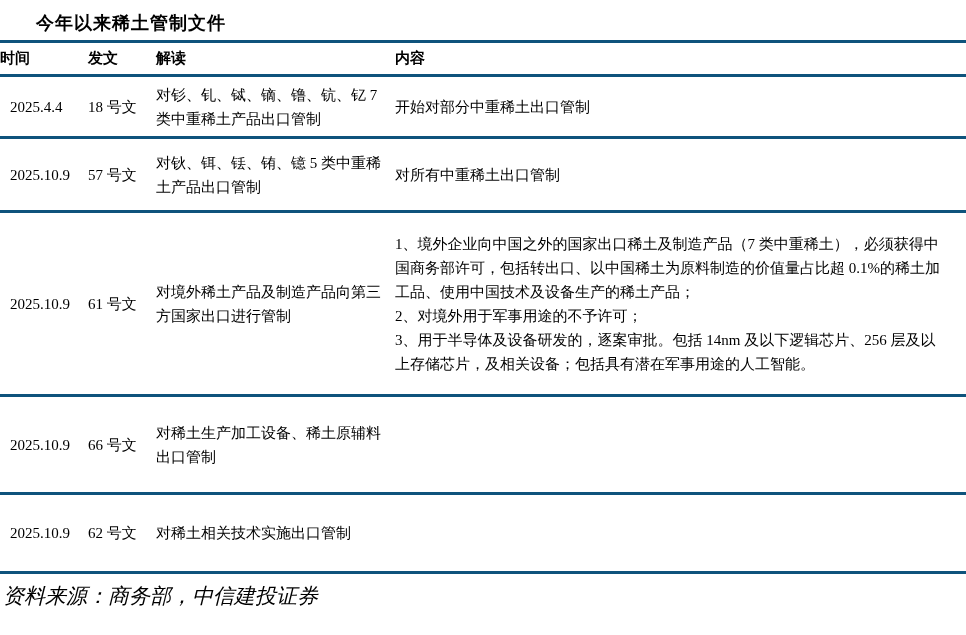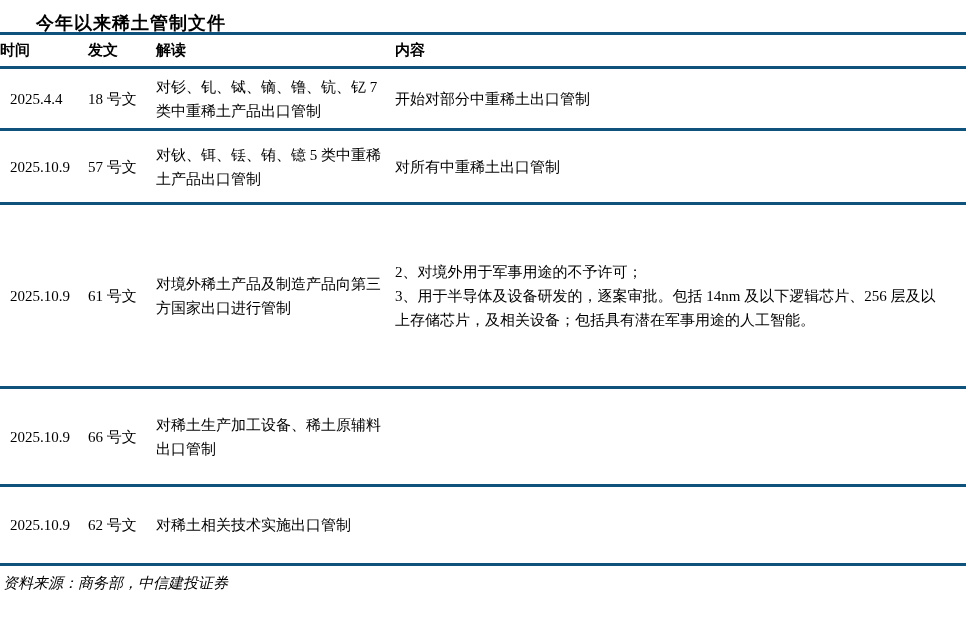--- a/index.html
+++ b/index.html
@@ -13,21 +13,21 @@
     overflow: hidden;
   }
   .page { position: relative; width: 966px; height: 635px; }
 
   .title {
     font-family: "Liberation Sans", "DejaVu Sans", sans-serif;
     font-weight: bold;
     font-size: 18px;
     letter-spacing: 1px;
     padding: 11px 0 0 36px;
-    height: 32px;
+    height: 40px;
   }
   .rule { height: 3px; background: var(--line); width: 966px; }
 
   .row {
     display: grid;
     grid-template-columns: 88px 68px 239px 1fr;
     align-items: center;
     border-bottom: 3px solid var(--line);
     width: 966px;
   }
@@ -44,21 +44,21 @@
   .r5 { min-height: 79px; }
 
   .c { font-size: 15px; line-height: 24px; }
   .c.date { padding-left: 10px; }
   .c.doc  { padding-left: 0; }
   .c.content { padding-right: 11px; }
   .c.interp  { padding-right: 20px; }
   .c.interp p, .c.content p { margin: 0; }
 
   .footer {
-    font-size: 15px;
+    font-size: 21px;
     font-style: italic;
     padding: 8px 0 0 3px;
   }
 </style>
 </head>
 <body>
 
 <div class="page">
 
   <div class="title">今年以来稀土管制文件</div>
@@ -87,20 +87,21 @@
     <div class="c interp">
       <p>对所有中重稀土出口管制</p>
     </div>
   </div>
 
   <div class="row r3">
     <div class="c date">2025.10.9</div>
     <div class="c doc">61 号文</div>
     <div class="c content">对境外稀土产品及制造产品向第三方国家出口进行管制</div>
     <div class="c interp">
+      <p>1、境外企业向中国之外的国家出口稀土及制造产品（7 类中重稀土），必须获得中国商务部许可，包括转出口、以中国稀土为原料制造的价值量占比超 0.1%的稀土加工品、使用中国技术及设备生产的稀土产品；</p>
       <p>2、对境外用于军事用途的不予许可；</p>
       <p>3、用于半导体及设备研发的，逐案审批。包括 14nm 及以下逻辑芯片、256 层及以上存储芯片，及相关设备；包括具有潜在军事用途的人工智能。</p>
     </div>
   </div>
 
   <div class="row r4">
     <div class="c date">2025.10.9</div>
     <div class="c doc">66 号文</div>
     <div class="c content">对稀土生产加工设备、稀土原辅料出口管制</div>
   </div>

